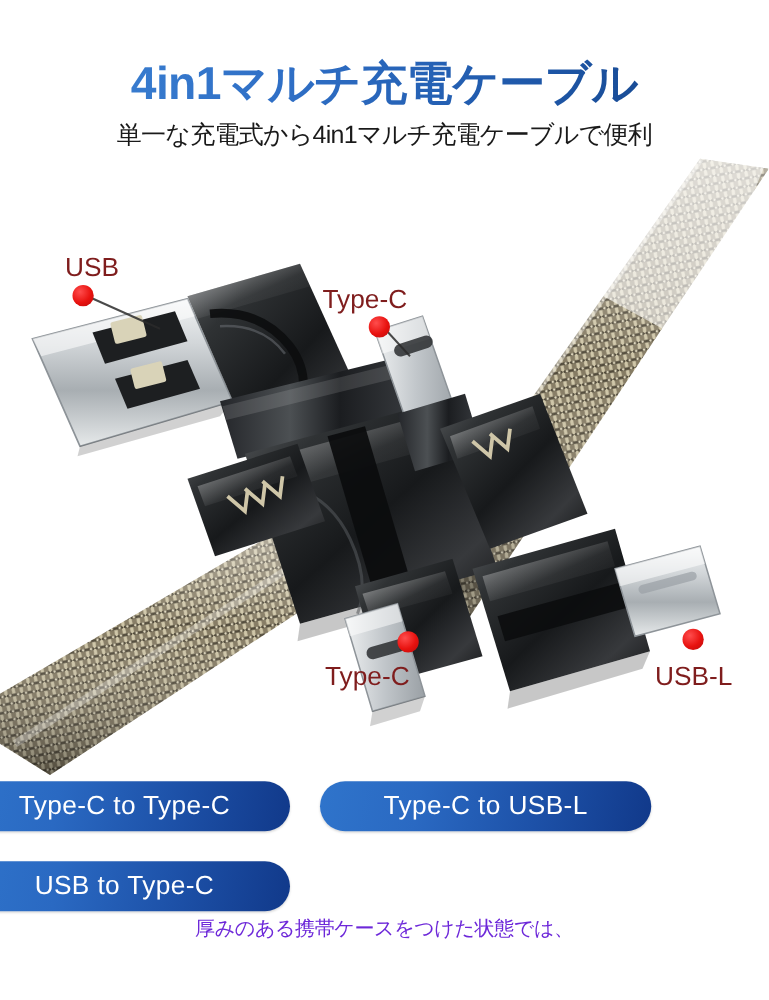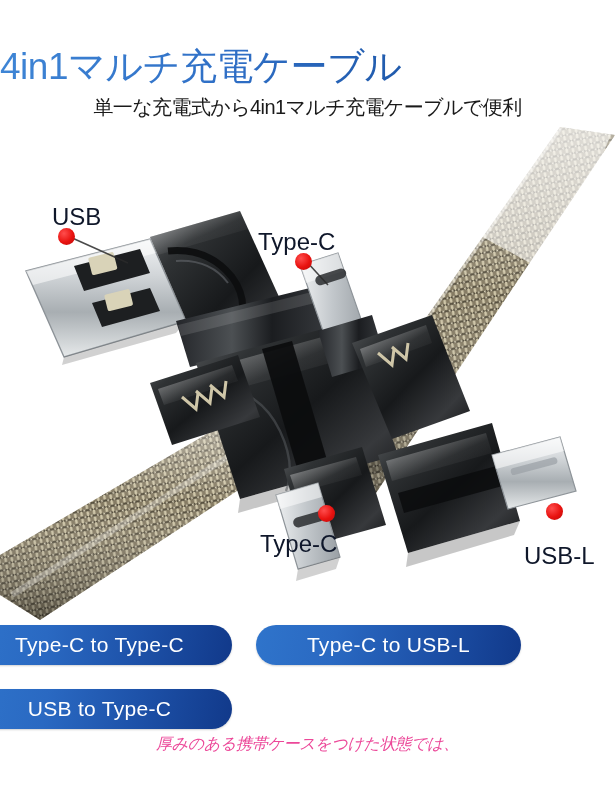--- a/index.html
+++ b/index.html
@@ -7,23 +7,23 @@
   body {
     background:#ffffff;
     font-family:"Liberation Sans","DejaVu Sans",sans-serif;
     position:relative;
     overflow:hidden;
   }
 
   
   .header { position:absolute; left:0; top:0; width:615px; }
   .title {
-    text-align:left;
+    text-align:center;
     font-size:37px;
-    font-weight:normal;
+    font-weight:bold;
     letter-spacing:-0.5px;
     line-height:1;
     padding-top:48px;
     background:linear-gradient(100deg,#3f86d6 0%,#2f6fc6 38%,#1e57a8 70%,#133f80 100%);
     -webkit-background-clip:text;
     background-clip:text;
     color:transparent;
     -webkit-text-fill-color:transparent;
     white-space:nowrap;
   }
@@ -36,29 +36,29 @@
     white-space:nowrap;
   }
 
   
   .photo { position:absolute; left:0; top:125px; width:615px; height:495px; }
   .photo svg { display:block; }
 
   
   .callout {
     position:absolute;
-    font-size:24px;
-    color:#0f172a;
+    font-size:21px;
+    color:#7f1d1d;
     letter-spacing:0px;
     white-space:nowrap;
   }
   .c-usb     { left:52px;  top:203px; }
   .c-typec-t { left:258px; top:228px; }
   .c-typec-b { left:260px; top:530px; }
-  .c-usbl    { left:524px; top:530px;margin-top:12px; }
+  .c-usbl    { left:524px; top:530px; }
 
   .dot {
     position:absolute;
     width:17px; height:17px;
     border-radius:50%;
     background:radial-gradient(circle at 35% 32%,#ff4d4d 0%,#e8120f 55%,#b80b0b 100%);
   }
   .d-usb     { left:58px;  top:228px; }
   .d-typec-t { left:295px; top:253px; }
   .d-typec-b { left:318px; top:505px; }
@@ -86,25 +86,24 @@
     justify-content:center;
     cursor:pointer;
     white-space:nowrap;
     box-shadow:0 1px 2px rgba(0,0,0,.18);
   }
 
   
   .note {
     position:absolute; left:0; top:732px; width:615px;
     text-align:center;
-    color:#ec4899;
+    color:#6d28d9;
     font-size:16px;
     line-height:1.45;
     letter-spacing:-0.3px;
-    font-style:italic;
   }
   .note div { white-space:nowrap; }
 </style>
 </head>
 <body>
 
 <div class="header">
   <div class="title">4in1マルチ充電ケーブル</div>
   <div class="subtitle">単一な充電式から4in1マルチ充電ケーブルで便利</div>
 </div>

